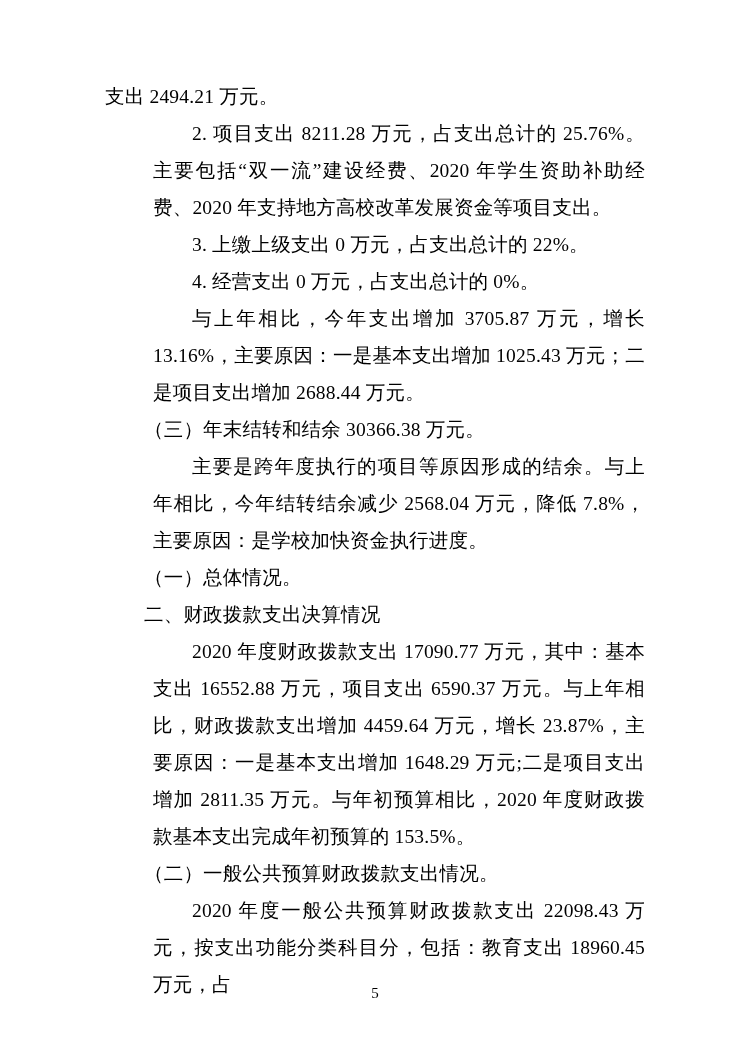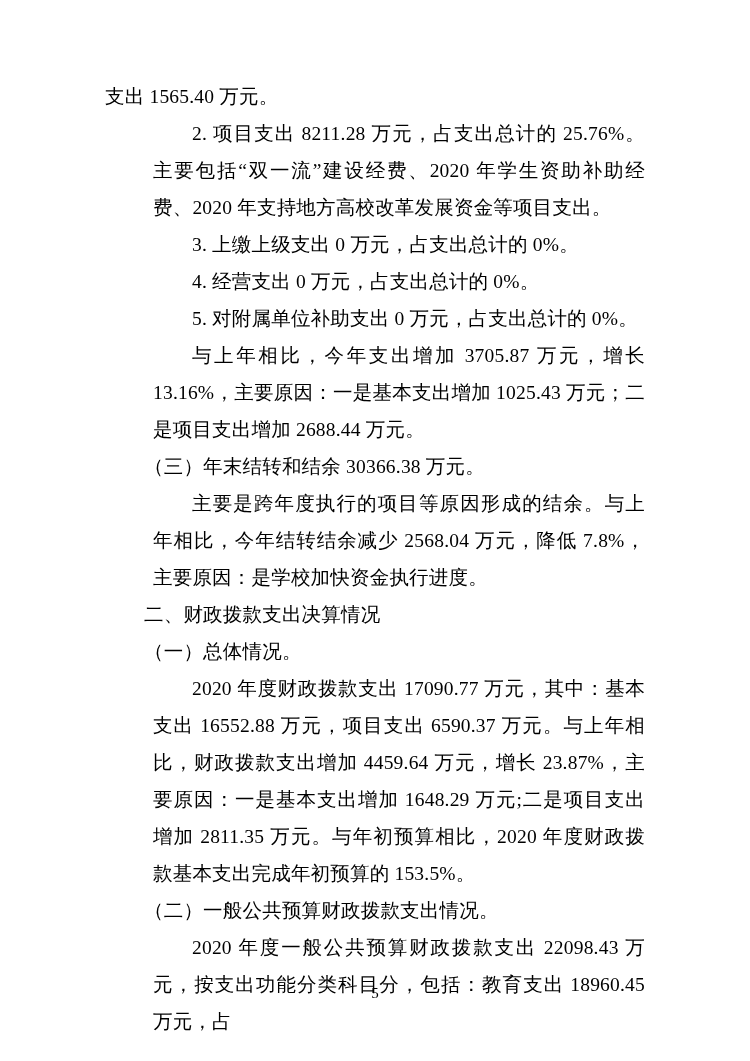--- a/index.html
+++ b/index.html
@@ -56,28 +56,27 @@
     font-size: 15px;
     font-family: "Liberation Serif", "DejaVu Serif", serif;
     color: #000;
   }
 </style>
 </head>
 <body>
 
 <div class="page">
   <div class="doc-body">
-    <p class="noindent">支出 1565.40 万元。</p>
+    <p class="noindent">支出 2494.21 万元。</p>
     <p class="indent">2. 项目支出 8211.28 万元，占支出总计的 25.76%。主要包括“双一流”建设经费、2020 年学生资助补助经费、2020 年支持地方高校改革发展资金等项目支出。</p>
-    <p class="indent">3. 上缴上级支出 0 万元，占支出总计的 0%。</p>
+    <p class="indent">3. 上缴上级支出 0 万元，占支出总计的 22%。</p>
     <p class="indent">4. 经营支出 0 万元，占支出总计的 0%。</p>
-    <p class="indent">5. 对附属单位补助支出 0 万元，占支出总计的 0%。</p>
     <p class="indent">与上年相比，今年支出增加 3705.87 万元，增长 13.16%，主要原因：一是基本支出增加 1025.43 万元；二是项目支出增加 2688.44 万元。</p>
     <p class="heading">（三）年末结转和结余 30366.38 万元。</p>
     <p class="indent">主要是跨年度执行的项目等原因形成的结余。与上年相比，今年结转结余减少 2568.04 万元，降低 7.8%，主要原因：是学校加快资金执行进度。</p>
+    <p class="heading">（一）总体情况。</p>
     <p class="heading">二、财政拨款支出决算情况</p>
-    <p class="heading">（一）总体情况。</p>
     <p class="indent">2020 年度财政拨款支出 17090.77 万元，其中：基本支出 16552.88 万元，项目支出 6590.37 万元。与上年相比，财政拨款支出增加 4459.64 万元，增长 23.87%，主要原因：一是基本支出增加 1648.29 万元;二是项目支出增加 2811.35 万元。与年初预算相比，2020 年度财政拨款基本支出完成年初预算的 153.5%。</p>
     <p class="heading">（二）一般公共预算财政拨款支出情况。</p>
     <p class="indent">2020 年度一般公共预算财政拨款支出 22098.43 万元，按支出功能分类科目分，包括：教育支出 18960.45 万元，占</p>
   </div>
   <div class="pagenum">5</div>
 </div>
 
 </body></html>

